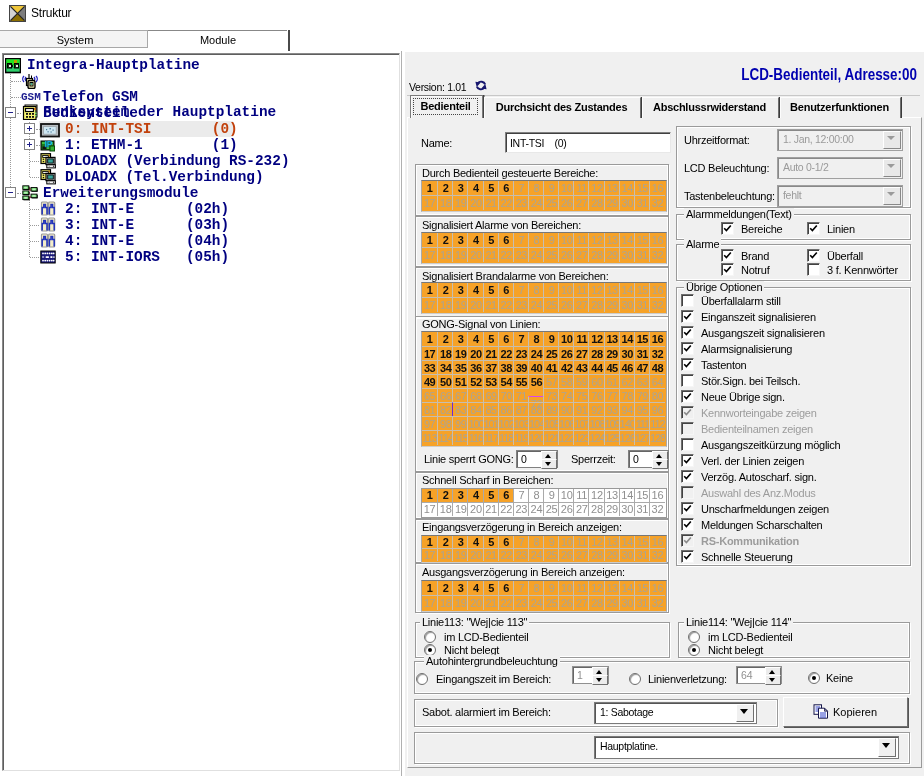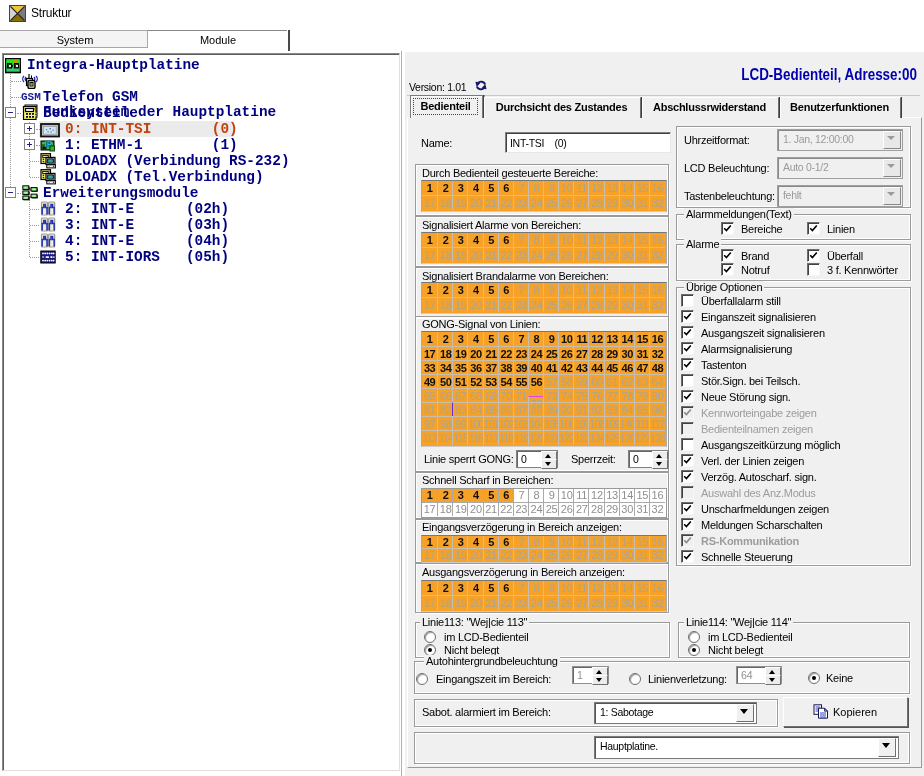--- a/index.html
+++ b/index.html
@@ -763,21 +763,21 @@
     </svg>
   </div>
 <div class="cblbl" style="left:701px;top:359px;color:#000;">Tastenton</div>
 <div class="cb" style="left:681px;top:374px;"></div>
 <div class="cblbl" style="left:701px;top:375px;color:#000;">Stör.Sign. bei Teilsch.</div>
 <div class="cb" style="left:681px;top:390px;">
     <svg width="11" height="11" viewBox="0 0 11 11" style="position:absolute;left:0px;top:0px">
       <path d="M2.2 5.2l2.2 2.4 4.4-5.2" fill="none" stroke="#000" stroke-width="1.6"></path>
     </svg>
   </div>
-<div class="cblbl" style="left:701px;top:391px;color:#000;">Neue Störung sign.</div>
+<div class="cblbl" style="left:701px;top:391px;color:#000;">Neue Übrige sign.</div>
 <div class="cb cbd" style="left:681px;top:406px;">
     <svg width="11" height="11" viewBox="0 0 11 11" style="position:absolute;left:0px;top:0px">
       <path d="M2.2 5.2l2.2 2.4 4.4-5.2" fill="none" stroke="#8a8a8a" stroke-width="1.6"></path>
     </svg>
   </div>
 <div class="cblbl" style="left:701px;top:407px;color:#9c9c9c;">Kennworteingabe zeigen</div>
 <div class="cb cbd" style="left:681px;top:422px;"></div>
 <div class="cblbl" style="left:701px;top:423px;color:#9c9c9c;">Bedienteilnamen zeigen</div>
 <div class="cb" style="left:681px;top:438px;"></div>
 <div class="cblbl" style="left:701px;top:439px;color:#000;">Ausgangszeitkürzung möglich</div>

